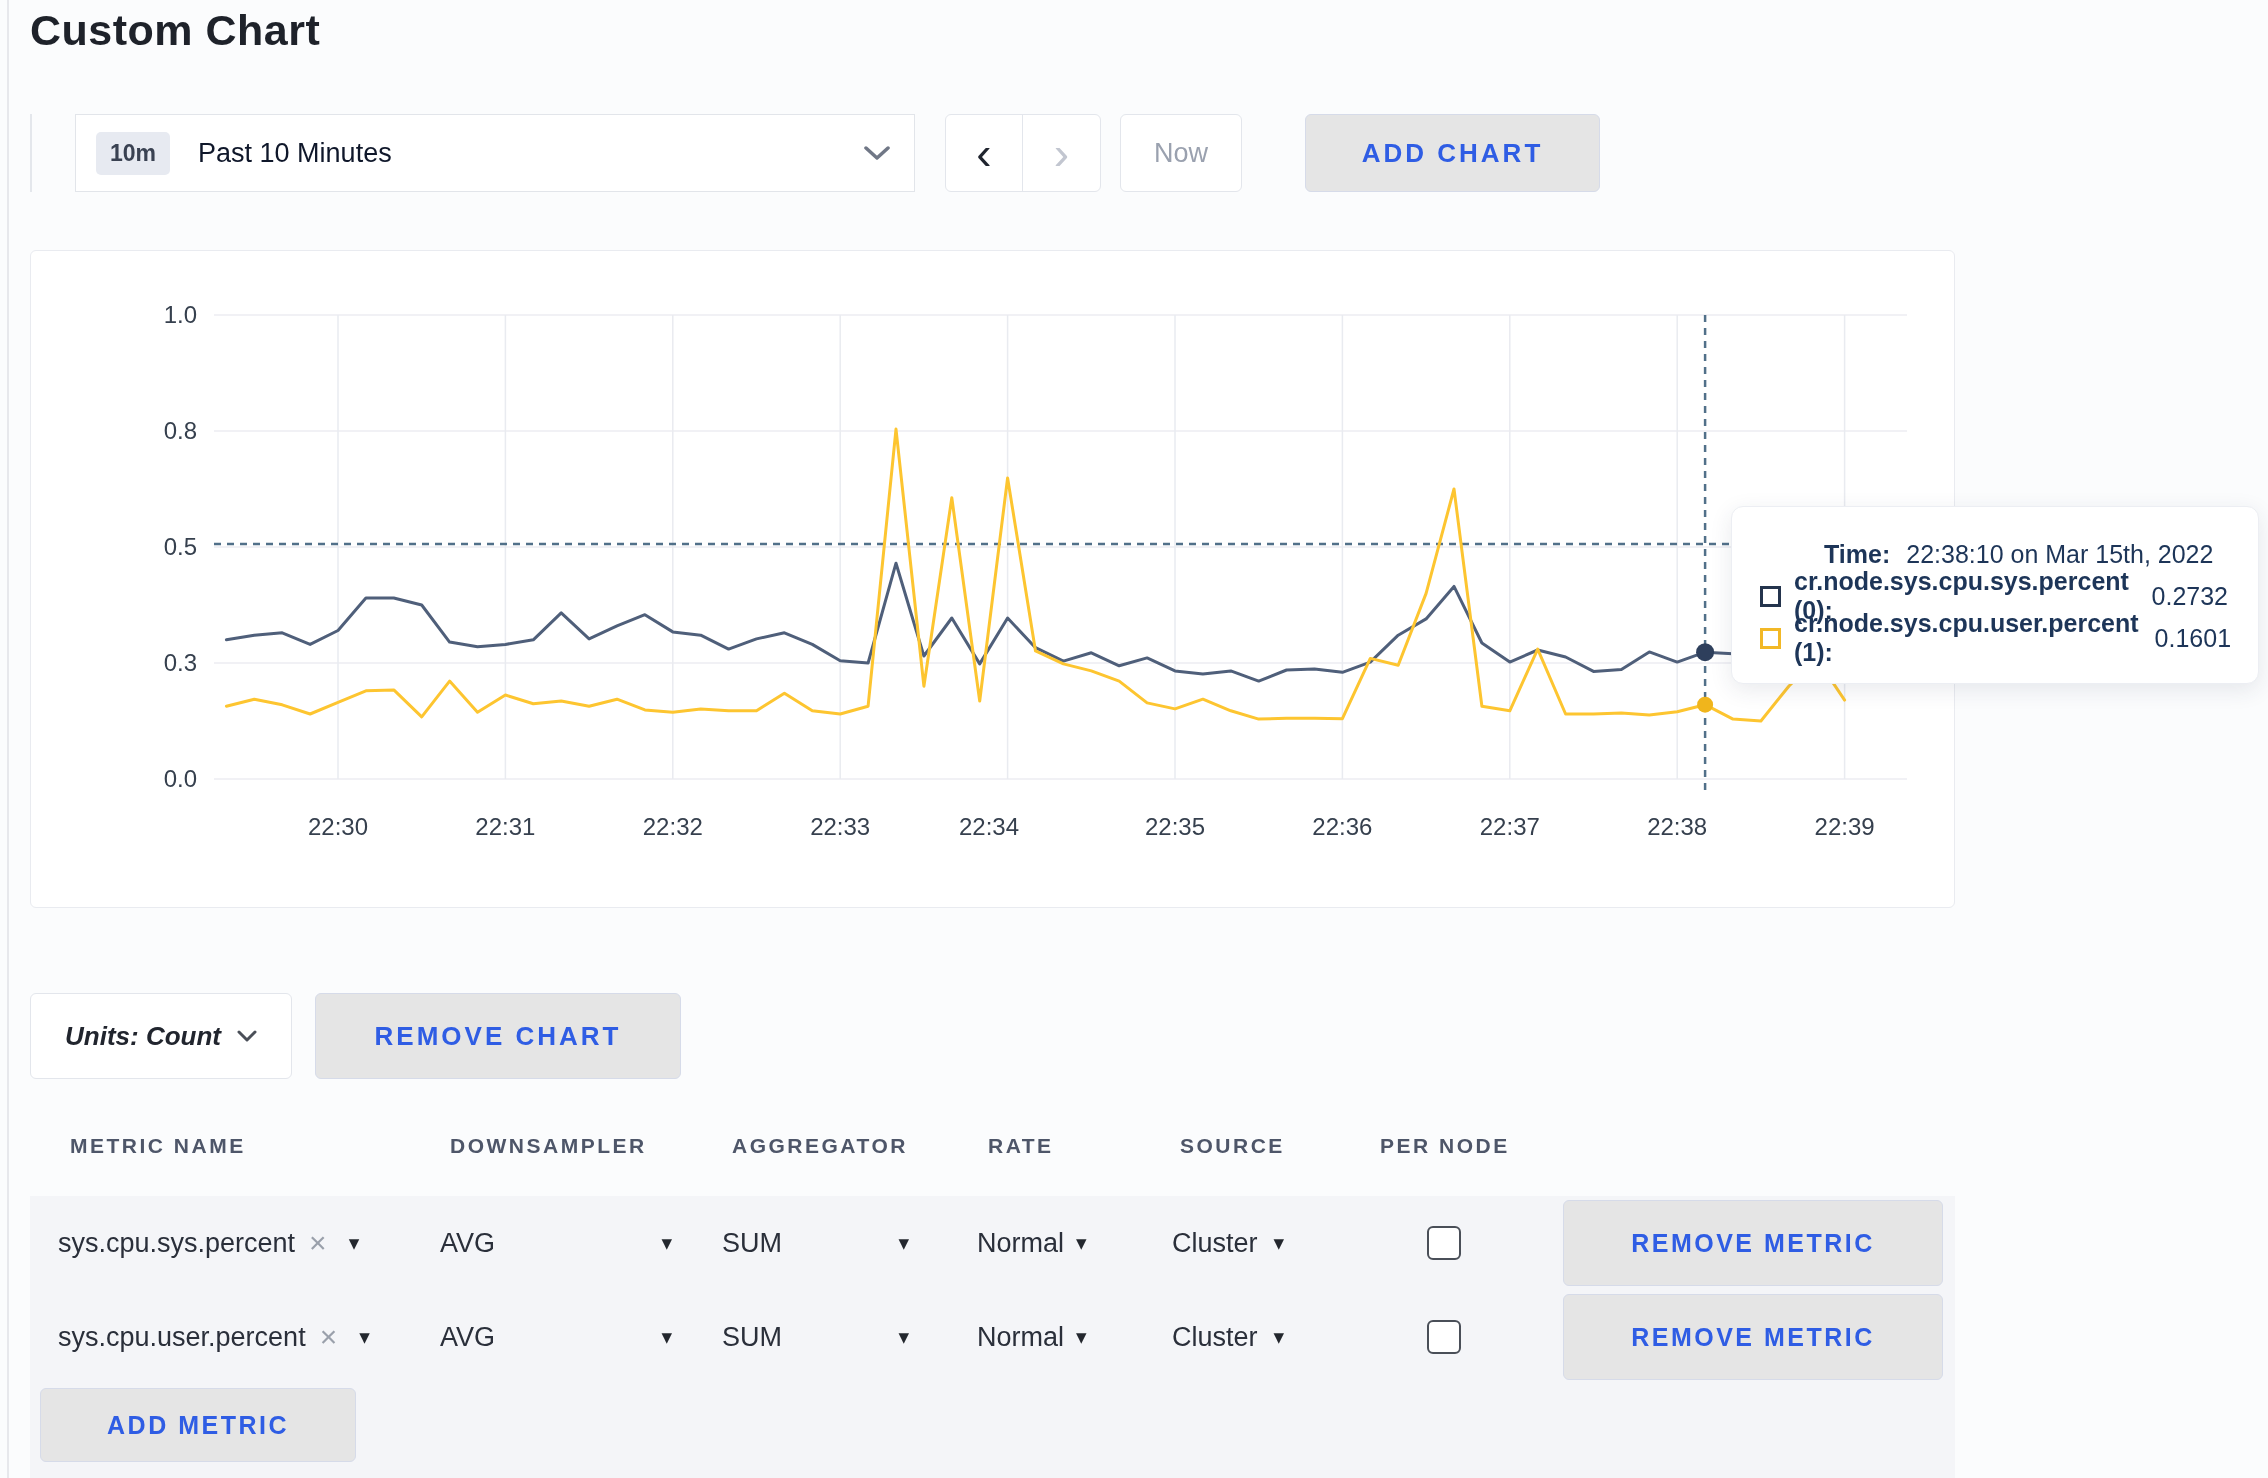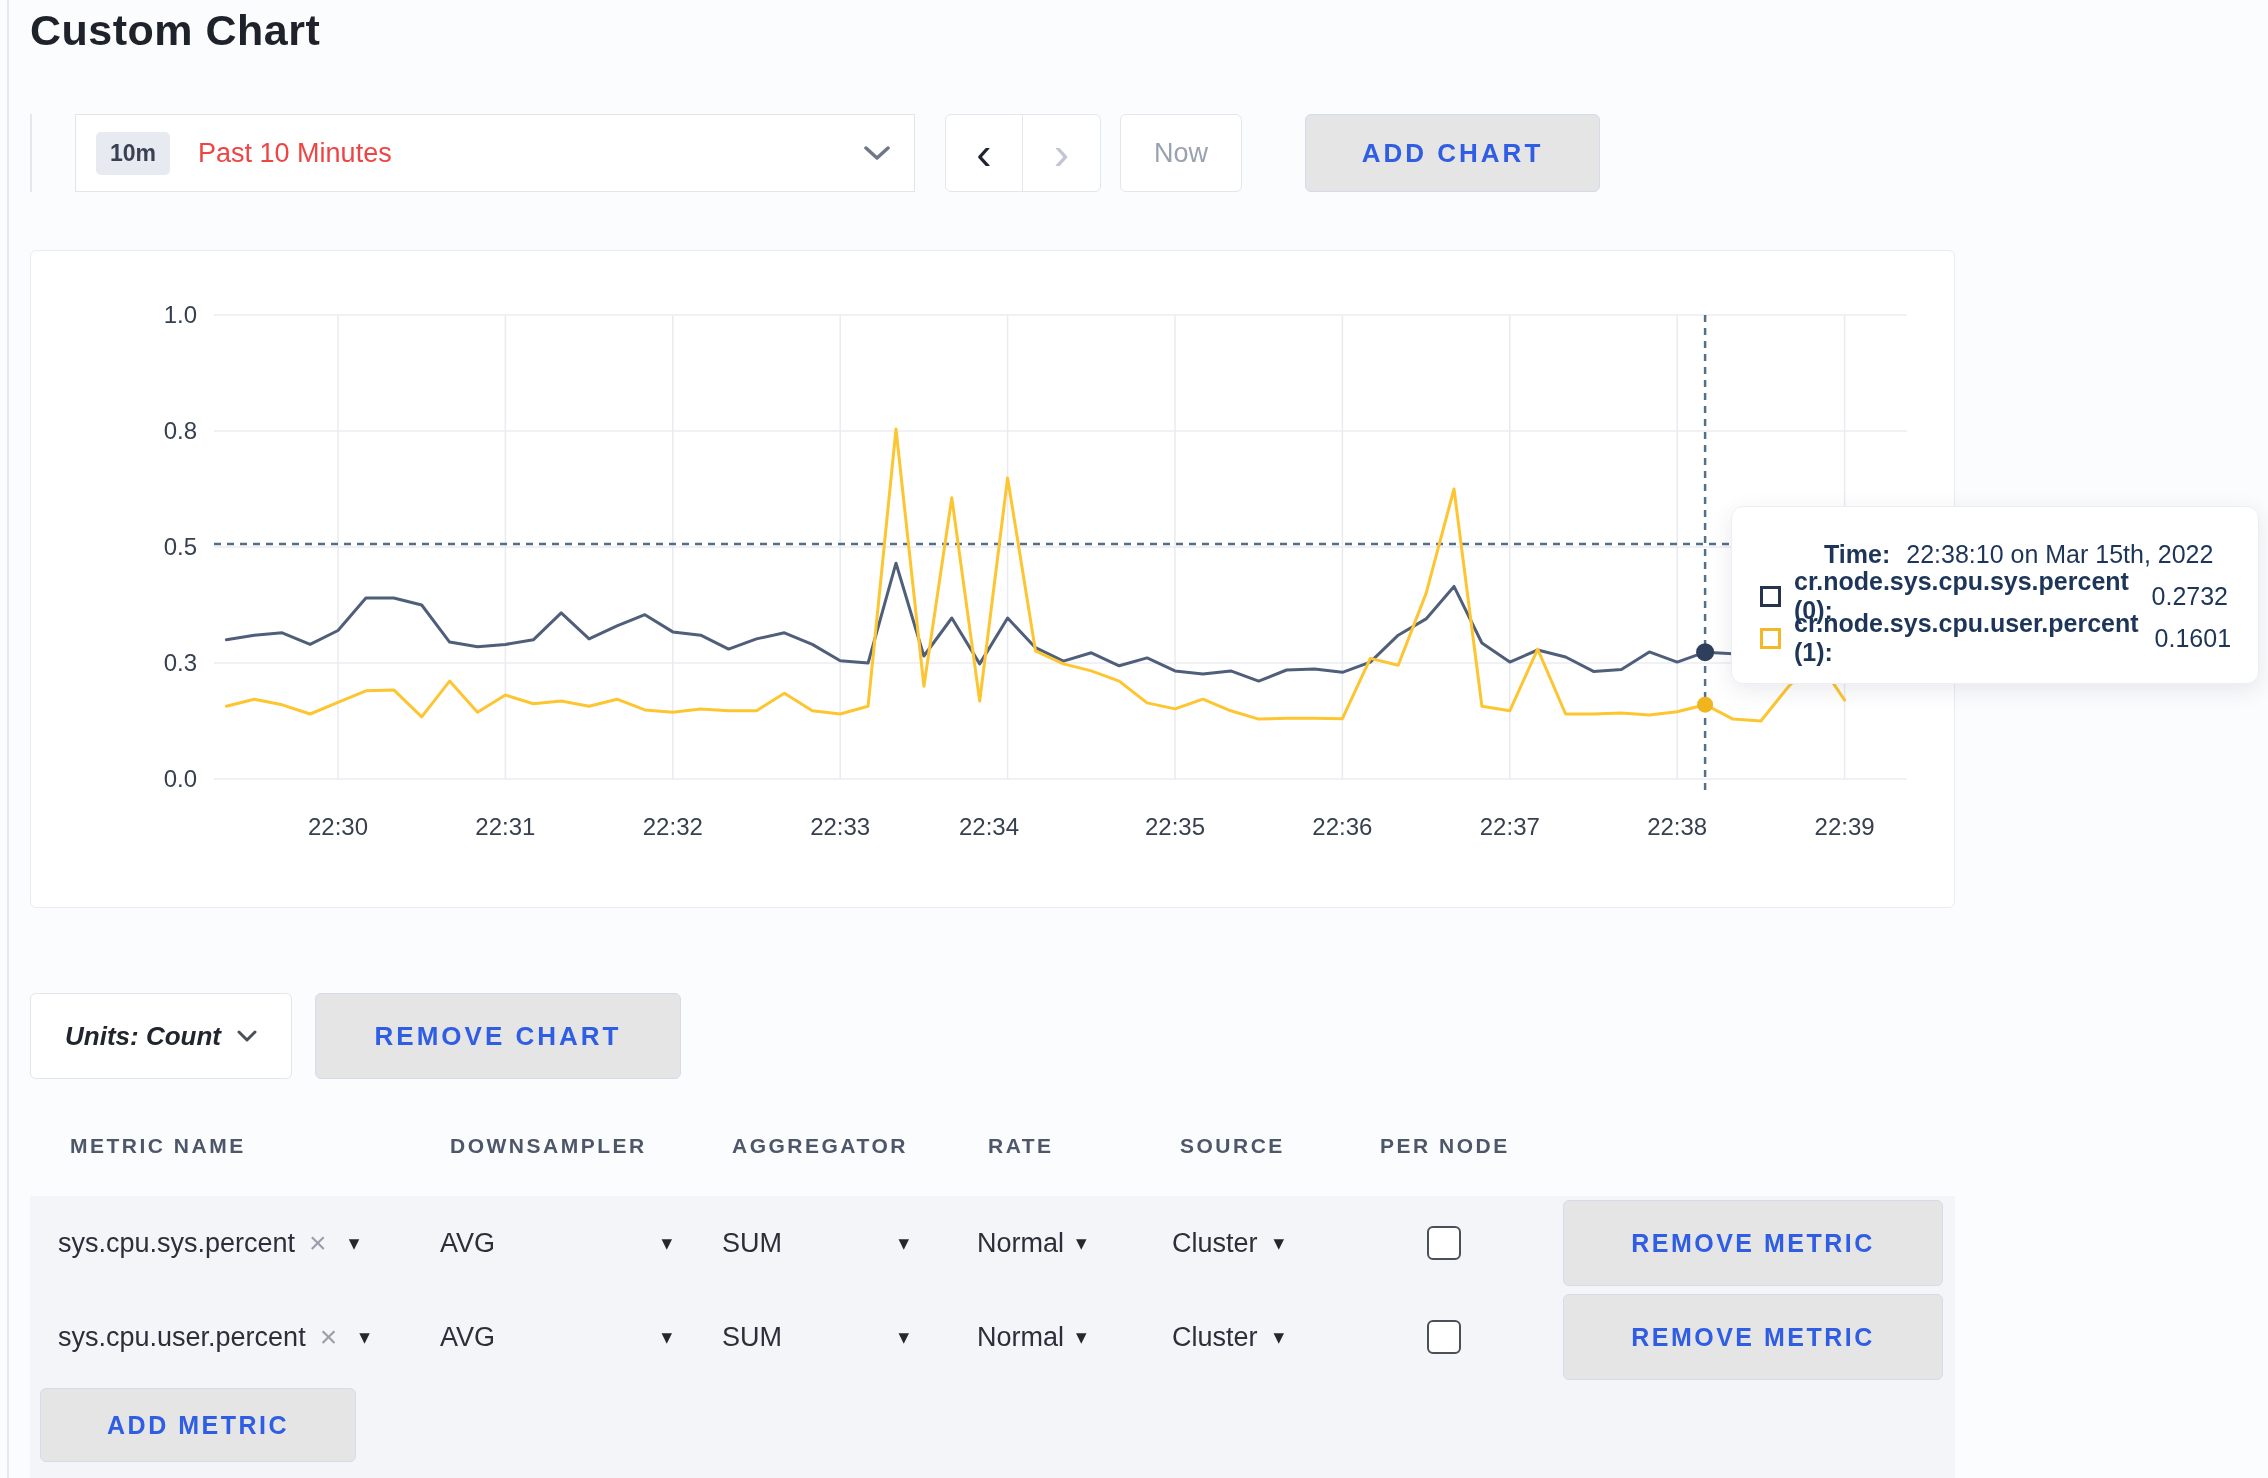--- a/index.html
+++ b/index.html
@@ -5,21 +5,21 @@
   * { margin:0; padding:0; box-sizing:border-box; }
   html,body { width:2268px; height:1478px; }
   body { font-family:"Liberation Sans", sans-serif; background:#fbfcfd; position:relative; overflow:hidden; color:#23272f; }
   .page-edge { position:absolute; left:7px; top:0; width:2px; height:100%; background:#e7e8ec; }
   .page-title { position:absolute; left:30px; top:6px; font-size:43px; font-weight:600; color:#1e222a; letter-spacing:.5px; }
 
   
   .tb-divider { position:absolute; left:30px; top:114px; width:2px; height:78px; background:#e4e7ec; }
   .range-dd { position:absolute; left:75px; top:114px; width:840px; height:78px; background:#fff; border:1px solid #e2e5ea; border-radius:0; display:flex; align-items:center; cursor:pointer; }
   .range-badge { margin-left:20px; background:#e7eaf1; border-radius:5px; padding:8px 14px; font-size:23px; font-weight:700; color:#3a4252; }
-  .range-label { margin-left:28px; font-size:27px; color:#ef4444; }
+  .range-label { margin-left:28px; font-size:27px; color:#0f172a; }
   .range-chev { margin-left:auto; margin-right:24px; }
   .navgroup { position:absolute; left:945px; top:114px; width:156px; height:78px; border:1px solid #e3e6ec; border-radius:6px; background:#fff; display:flex; }
   .navgroup .cell { width:50%; display:flex; align-items:center; justify-content:center; font-size:46px; cursor:pointer; }
   .navgroup .cell:first-child { border-right:1px solid #e3e6ec; color:#1f242e; }
   .navgroup .cell:last-child { color:#c2c6d0; }
   .btn-now { position:absolute; left:1120px; top:114px; width:122px; height:78px; border:1px solid #e3e6ec; border-radius:6px; background:#fff; color:#9aa1af; font-size:27px; display:flex; align-items:center; justify-content:center; cursor:pointer; }
   .btn-blue { border:1px solid #d6dbe9; border-radius:6px; background:#e5e5e5; color:#2f5de4; font-weight:600; letter-spacing:3px; display:flex; align-items:center; justify-content:center; cursor:pointer; }
   .btn-addchart { position:absolute; left:1305px; top:114px; width:295px; height:78px; font-size:26px; }
 
   

